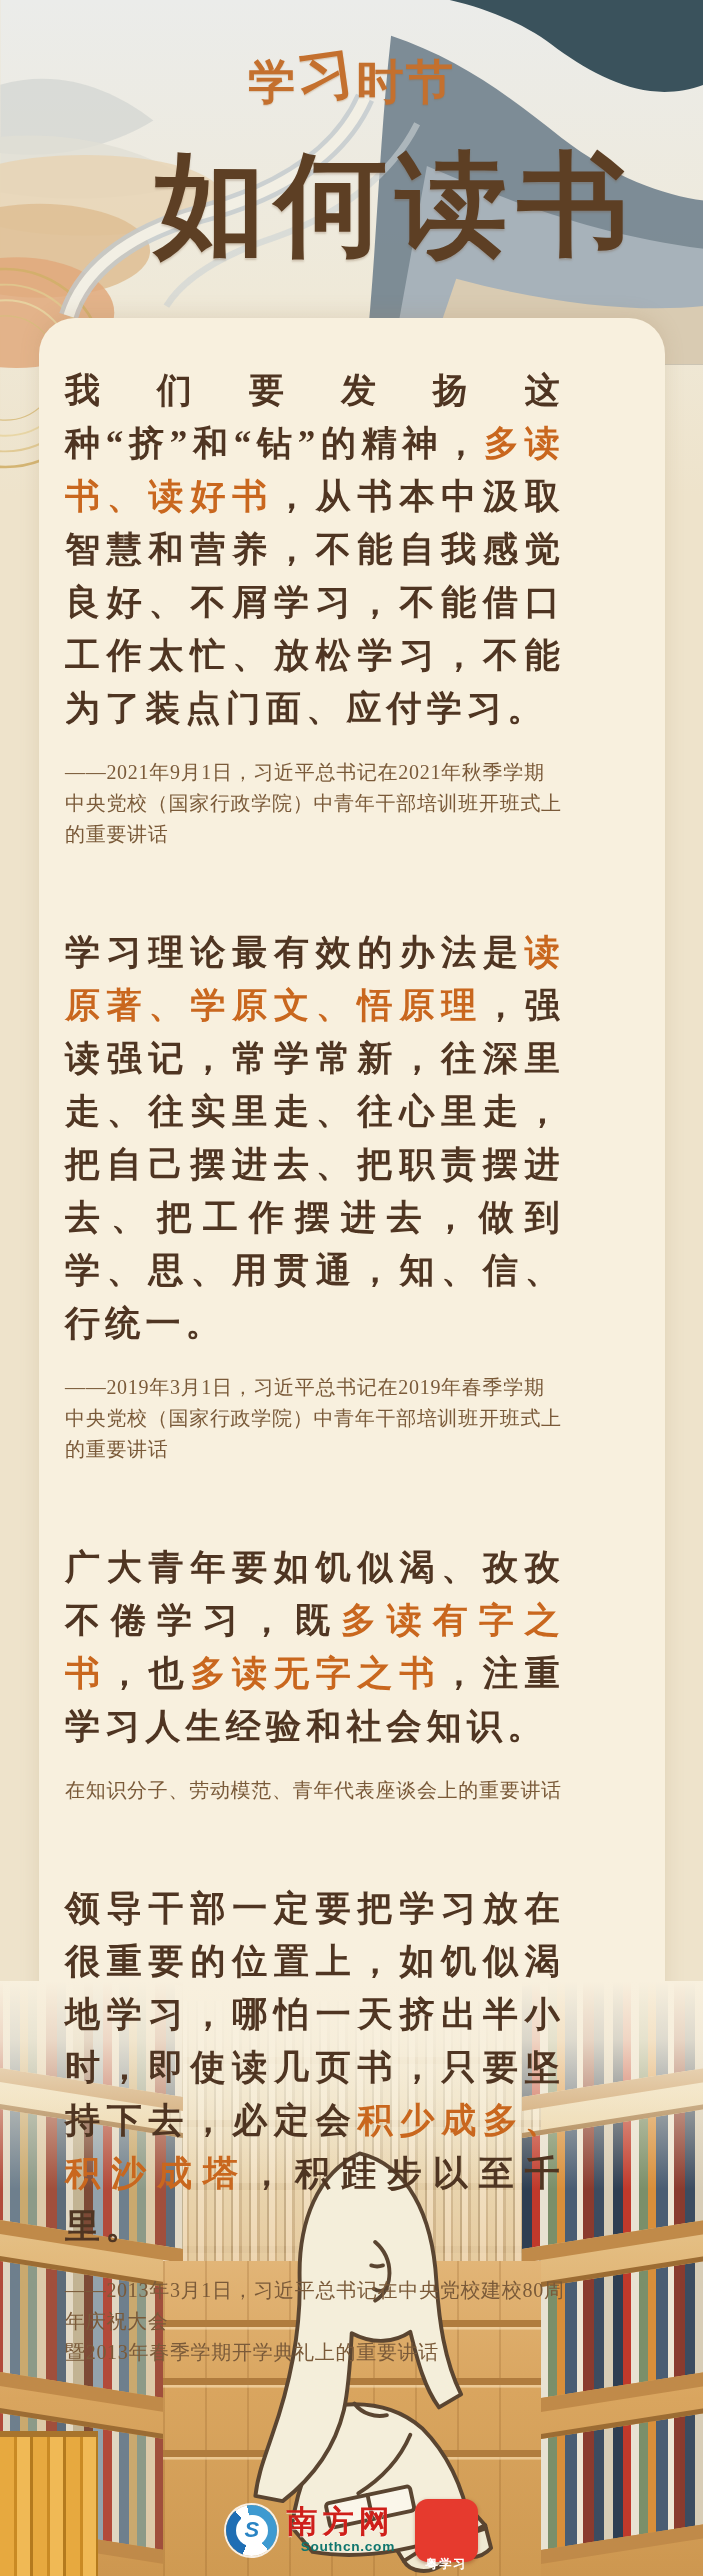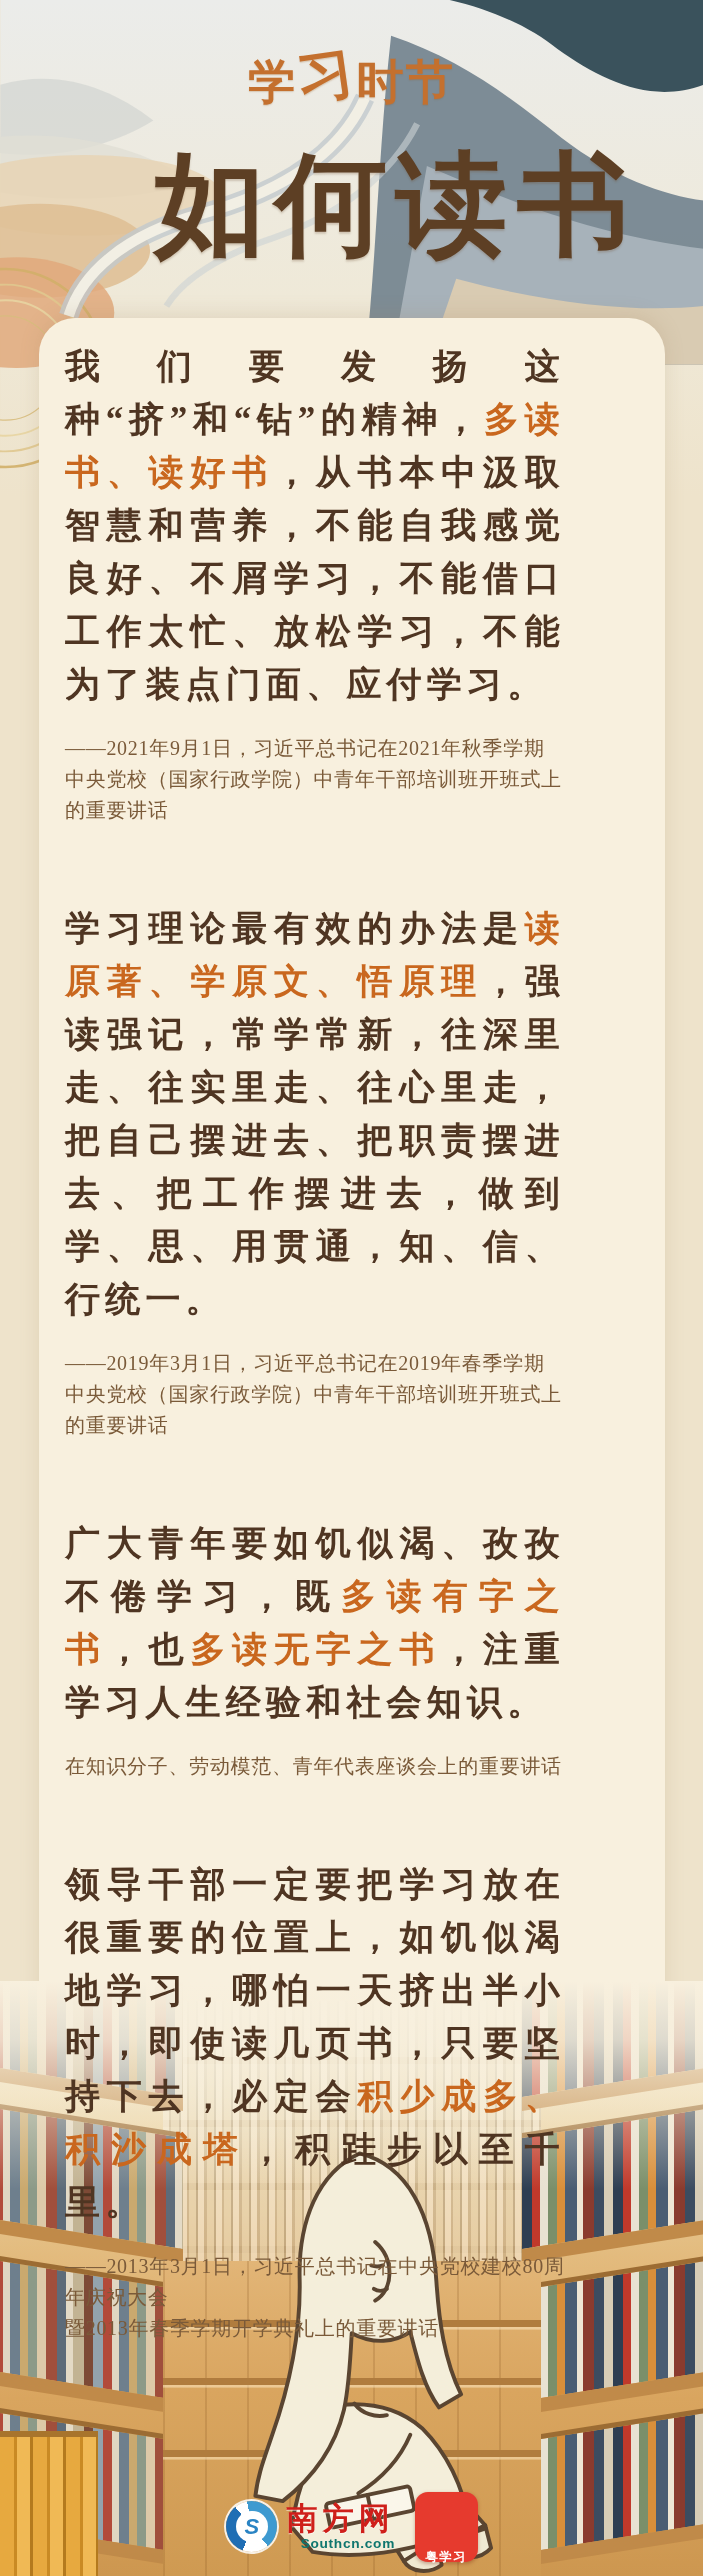--- a/index.html
+++ b/index.html
@@ -35,21 +35,21 @@
   }
 
   
   .card-bg{
     position:absolute;top:318px;left:39px;right:39px;bottom:0;z-index:1;
     background:#f8f0de;border-radius:36px 36px 0 0;
     box-shadow:0 -3.9px 19.5px rgba(160,130,90,.18);
   }
 
   
-  .content{position:absolute;top:318px;left:39px;width:552px;z-index:3;padding:22px 26px 0 26px;box-sizing:border-box;}
+  .content{position:absolute;top:318px;left:39px;width:552px;z-index:3;padding:46px 26px 0 26px;box-sizing:border-box;}
   .quote{margin:0 0 76px 0;}
   .qtext{
     margin:0;font-size:35px;line-height:53px;letter-spacing:5.2px;font-weight:700;
     color:#4f3522;text-align:justify;
   }
   .qtext .hl{color:#c9671e;}
   .attr{
     margin-top:22px;text-align:left;color:#7a5a39;
     font-size:20px;line-height:31px;letter-spacing:0.7px;font-weight:400;
   }
@@ -116,21 +116,21 @@
   .swirl .s-bird{
     position:absolute;inset:0;display:flex;align-items:center;justify-content:center;
     font-family:"Liberation Sans",sans-serif;font-weight:900;font-style:italic;
     font-size:22px;color:#2a84c4;z-index:1;
   }
   .southcn-text{display:flex;flex-direction:column;align-items:flex-end;line-height:1;}
   .southcn-name{color:#cf1f1a;font-size:31px;font-weight:700;letter-spacing:5.2px;text-shadow:0 0.7px 0 rgba(255,255,255,.6);}
   .southcn-domain{color:#0f766e;font-size:13.7px;font-weight:700;margin-top:3px;
     font-family:"Liberation Sans","DejaVu Sans",sans-serif;letter-spacing:0.7px;}
   .yxx{
-    width:63px;height:70px;background:#e63a2e;border-radius:13px;flex:0 0 auto;
+    width:63px;height:63px;background:#e63a2e;border-radius:13px;flex:0 0 auto;
     display:flex;flex-direction:column;align-items:center;justify-content:flex-start;
     box-shadow:0 1.3px 3.9px rgba(120,40,20,.35);
     gap:48px;
   }
   .yxx svg{margin-top:7.8px;}
   .yxx-label{
     color:#ffffff;font-size:12.4px;font-weight:700;letter-spacing:1.3px;margin-top:1.3px;
     font-family:"Liberation Sans","DejaVu Sans",sans-serif;
   }
 </style>

